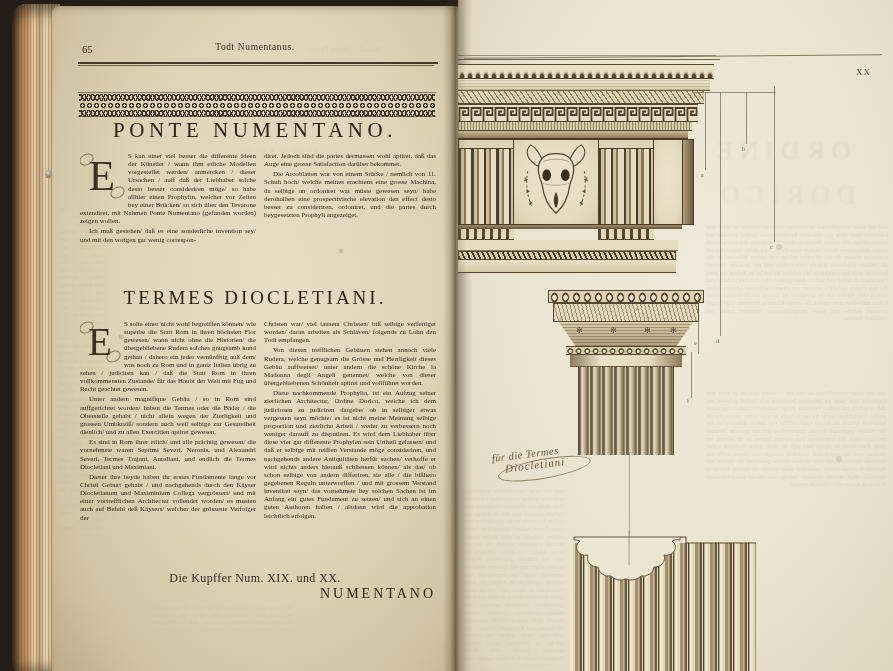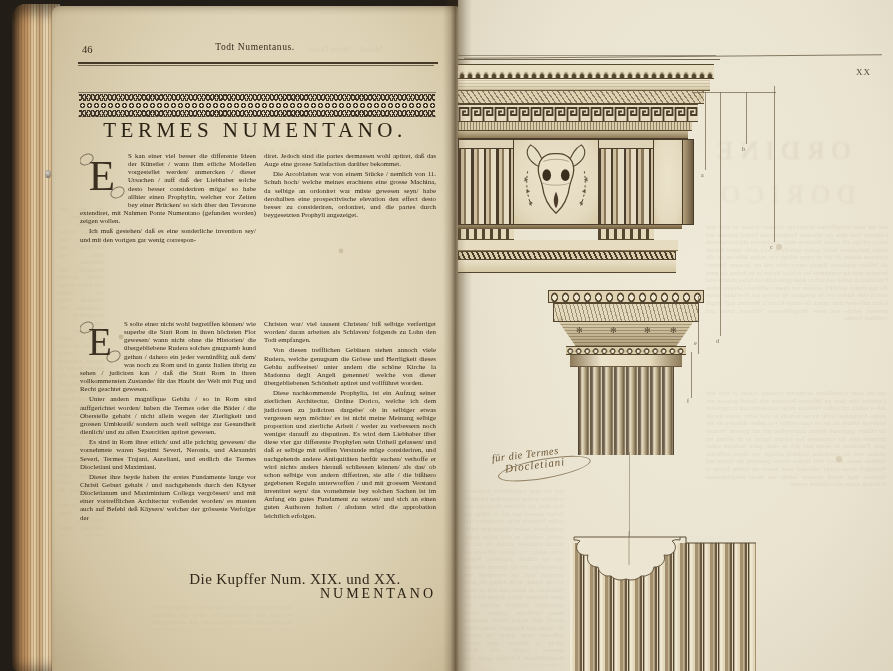--- a/index.html
+++ b/index.html
@@ -49,22 +49,22 @@
     text-align:justify;}
   .colblock p{margin:0 0 2px 0;}
   .colblock p.ind{text-indent:9px;}
   .dropcap{float:left;width:44px;height:47px;margin:1px 4px 1px 0;position:relative;
     font-size:43px;line-height:45px;text-align:center;color:#3a3022;}
   .dropcap::before,.dropcap::after{content:"";position:absolute;border:1.4px solid rgba(58,48,34,.55);
     border-radius:50%;}
   .dropcap::before{width:13px;height:9px;left:-1px;top:1px;transform:rotate(-28deg);}
   .dropcap::after{width:13px;height:9px;right:-1px;bottom:2px;transform:rotate(-28deg);}
   .dropcap.small{width:40px;height:43px;font-size:39px;line-height:41px;}
-  .footer-line{position:absolute;left:0;top:565px;width:100%;text-align:center;font-size:15px;
-    letter-spacing:.4px;color:#33291c;padding-left:40px;}
+  .footer-line{position:absolute;left:0;top:565px;width:100%;text-align:center;font-size:12px;
+    letter-spacing:.4px;color:#33291c;}
   .signature{position:absolute;right:22px;top:580px;font-size:14px;letter-spacing:3px;color:#2b2315;}
   
   .ghost{position:absolute;transform:scaleX(-1);color:#93805f;overflow:hidden;
     filter:blur(.45px);text-align:justify;}
   .ghost-par{font-size:6px;line-height:7.6px;opacity:.13;}
   .ghost-big{font-size:26px;letter-spacing:7px;opacity:.13;filter:blur(.8px);white-space:nowrap;}
   
   .plate-rule{position:absolute;left:6px;top:56px;width:418px;height:1.1px;background:#6b5c44;
     transform:rotate(-.5deg);opacity:.8;}
   .plate-num{position:absolute;left:398px;top:67px;font-size:9px;letter-spacing:1px;color:#55493a;}
@@ -141,41 +141,42 @@
 </style>
 </head>
 <body>
 
 <div id="stage">
 
   <div class="fore-edge"></div>
   <div class="clasp-dot"></div>
 
   <div class="page-left">
-    <div class="pg-num">46</div>
+    <div class="pg-num">65</div>
     <div class="run-head">Todt Numentanus.</div>
     <div class="head-rule"></div>
 
     <div class="orn-band">
       <div class="orn-row"></div>
       <div class="orn-mid"></div>
       <div class="orn-row"></div>
     </div>
 
-    <div class="main-title">TERMES NUMENTANO.</div>
+    <div class="main-title">PONTE NUMENTANO.</div>
 
     <div class="colblock" style="left:28px;top:146px;width:176px;height:136px;">
       <p><span class="dropcap">E</span><span>S kan einer viel besser die differente Ideen der Künstler / wann ihm etliche Modellen vorgestellet werden/ anmercken / dieser Ursachen / auff daß der Liebhaber solche desto besser consideriren möge/ so habe allhier einen Prophylin, welcher vor Zeiten bey einer Brücken/ so sich über den Tevarone extendiret, mit Nahmen Ponte Numentano (gefunden worden) zeigen wollen.</span></p>
       <p class="ind">Ich muß gestehen/ daß es eine sonderliche invention sey/ und mit den vorigen gar wenig correspon-</p>
     </div>
     <div class="colblock" style="left:212px;top:146px;width:172px;height:136px;">
       <p>diret. Jedoch sind die partes dermassen wohl aptiret, daß das Auge eine grosse Satisfaction darüber bekommet.</p>
       <p class="ind">Die Arcoblatten war von einem Stücke / nemlich von 11. Schuh hoch/ welche meines erachtens eine grosse Machina, da selbige an ordoniret war müste gewesen seyn/ habe derohalben eine prospectivische elevation den effect desto besser zu consideriren, ordoniret, und die partes durch beygesetzten Prophyli angezeiget.</p>
     </div>
 
+    <div class="sect-title">TERMES DIOCLETIANI.</div>
 
     <div class="colblock" style="left:28px;top:314px;width:176px;height:246px;">
       <p><span class="dropcap small">E</span><span>S solte einer nicht wohl begreiffen können/ wie superbe die Statt Rom in ihren höchsten Flor gewesen/ wann nicht ohne die Historien/ die übergebliebene Rudera solches gnugsamb kund gethan / dahero ein jeder vernünfftig auß dem/ was noch zu Rom und in gantz Italien übrig zu sehen / judiciren kan / daß die Statt Rom in ihren vollkommensten Zustande/ für das Haubt der Welt mit Fug und Recht geachtet gewesen.</span></p>
       <p class="ind">Unter andern magnifique Gebäu / so in Rom sind auffgerichtet worden/ haben die Termes oder die Bäder / die Oberstelle gehabt / nicht allein wegen der Zierligkeit und grossen Umbkreiß/ sondern auch weil selbige zur Gesundheit dienlich/ und zu allen Exercitien aptiret gewesen.</p>
       <p class="ind">Es sind in Rom ihrer etlich/ und alle prächtig gewesen/ die vornehmste waren Septimi Severi, Neronis, und Alexandri Severi, Termes Trajani, Aureliani, und endlich die Termes Diocletiani und Maximiani.</p>
       <p class="ind">Dieser ihre beyde haben ihr erstes Fundamente lange vor Christi Geburt gehabt / und nachgehends durch den Käyser Diocletianum und Maximinium Collega vergrössert/ und mit einer vortrefflichen Architectur vollendet worden/ es musten auch auf Befehl deß Käysers/ welcher der grösseste Verfolger der</p>
     </div>
     <div class="colblock" style="left:212px;top:314px;width:172px;height:246px;">
       <p>Christen war/ viel tausent Christen/ biß selbige verfertiget worden/ daran arbeiten als Schlaven/ folgends zu Lohn den Todt empfangen.</p>
       <p class="ind">Von diesen trefflichen Gebäuen stehen annoch viele Rudera, welche genugsam die Grösse und Herrligkeit dieses Gebäu auffweiset/ unter andern die schöne Kirche la Madonna degli Angeli genennet/ welche von dieser übergebliebenen Schönheit aptiret und vollführet worden.</p>

